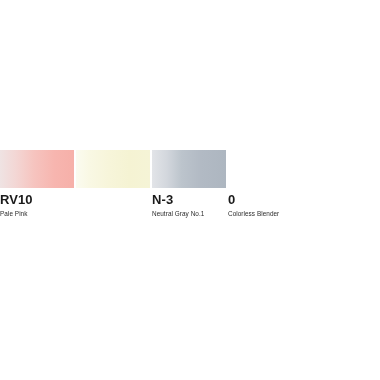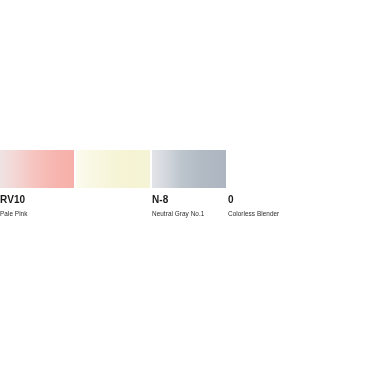--- a/index.html
+++ b/index.html
@@ -45,21 +45,21 @@
     display: block;
     border-radius: 0;
   }
   .swatch-chip.empty {
     background: #ffffff;
   }
   .swatch-meta {
     padding-top: 6px;
   }
   .swatch-code {
-    font-size: 10px;
+    font-size: 13px;
     font-weight: bold;
     color: #1a1a1a;
     line-height: 12px;
     letter-spacing: 0.1px;
     white-space: nowrap;
   }
   .swatch-name {
     font-size: 6.4px;
     font-weight: normal;
     color: #2b2b2b;
@@ -84,21 +84,21 @@
     </div>
 
     <div class="swatch-col">
       <div class="swatch-chip" style="background: linear-gradient(90deg, rgb(251, 251, 240) 0%, rgb(249, 248, 228) 18%, rgb(247, 245, 218) 44%, rgb(245, 243, 211) 72%, rgb(245, 244, 214) 100%);"></div>
     </div>
 
 
     <div class="swatch-col">
       <div class="swatch-chip" style="background: linear-gradient(90deg, rgb(226, 228, 232) 0%, rgb(211, 215, 221) 20%, rgb(188, 196, 204) 40%, rgb(178, 186, 196) 66%, rgb(173, 182, 192) 100%);"></div>
       <div class="swatch-meta">
-        <div class="swatch-code">N-8</div>
+        <div class="swatch-code">N-3</div>
         <div class="swatch-name">Neutral Gray No.1</div>
       </div>
     </div>
 
     <div class="swatch-col">
       <div class="swatch-chip empty"></div>
       <div class="swatch-meta">
         <div class="swatch-code">0</div>
         <div class="swatch-name">Colorless Blender</div>
       </div>

